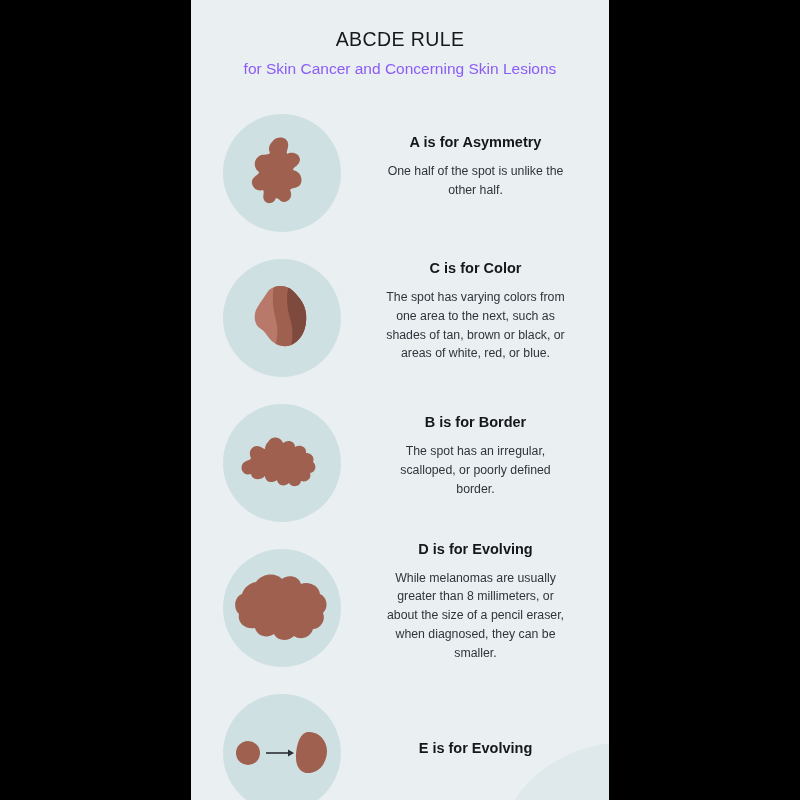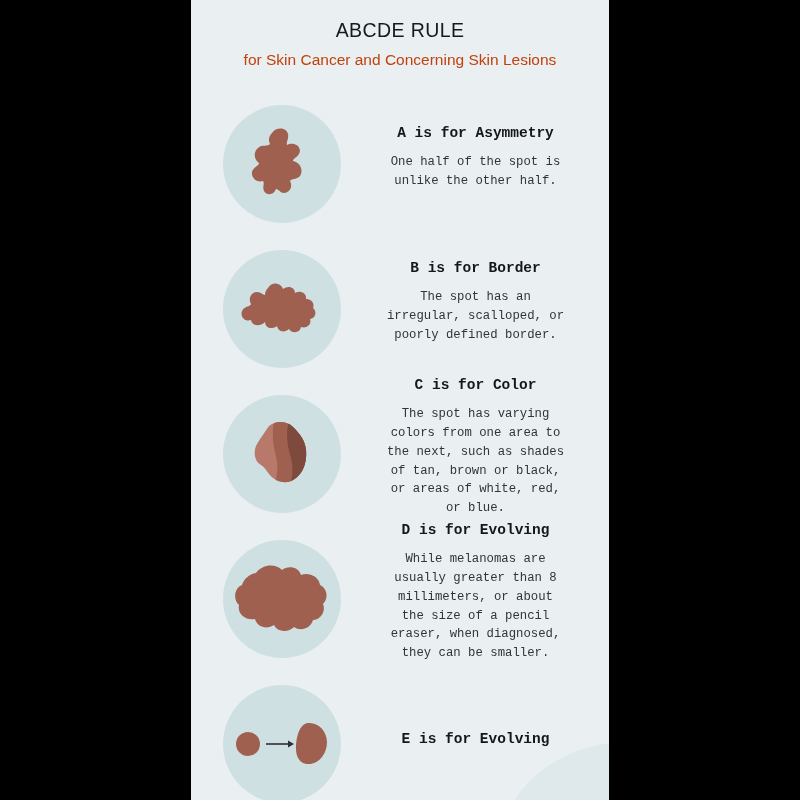--- a/index.html
+++ b/index.html
@@ -33,34 +33,34 @@
     right: -40px;
     bottom: -52px;
     width: 150px;
     height: 110px;
     background: #dde8ea;
     border-top-left-radius: 130px 110px;
     opacity: 0.85;
   }
   .header {
     position: relative;
-    padding-top: 19px;
+    padding-top: 28px;
     text-align: center;
   }
   .header-title {
     font-size: 19.5px;
     font-weight: 400;
     color: #17191c;
     letter-spacing: 0.4px;
     margin: 0 0 9px 0;
   }
   .header-subtitle {
     font-size: 15.5px;
     font-weight: 400;
-    color: #c2410c;
+    color: #8b5cf6;
     margin: 1px;
   }
   .rows {
     position: relative;
     margin-top: 22px;
   }
   .row {
     position: relative;
     display: flex;
     align-items: center;
@@ -80,21 +80,20 @@
     border-radius: 50%;
     background: #cfe0e3;
     display: flex;
     align-items: center;
     justify-content: center;
   }
   .text-wrap {
     flex: 1 1 auto;
     padding-right: 31px;
     text-align: center;
-    font-family: Liberation Mono, monospace;
   }
   .row-heading {
     font-size: 14.5px;
     font-weight: 700;
     color: #15171a;
     margin: 0 0 9px 0;
   }
   .row-body {
     font-size: 12.3px;
     line-height: 1.52;
@@ -128,41 +127,20 @@
                        C28 72 21 73 18 68 C16 64 19 60 17 58
                        C11 60 5 55 6 49 C7 44 13 43 13 40
                        C8 37 7 29 12 25 C16 21 22 24 24 21
                        C22 17 23 13 26 10 Z" fill="#a0604f"></path>
             </svg>
           </div>
         </div>
         <div class="text-wrap">
           <h2 class="row-heading">A is for Asymmetry</h2>
           <p class="row-body">One half of the spot is unlike the other half.</p>
-        </div>
-      </div>
-
-      <div class="row">
-        <div class="icon-wrap">
-          <div class="disc">
-            <svg width="88" height="62" viewBox="0 0 88 62">
-              <path d="M30 10 C34 3 43 5 45 11 C50 7 57 9 57 15
-                       C62 12 69 15 68 21 C73 21 77 25 75 30
-                       C79 33 78 40 72 41 C74 46 69 51 63 49
-                       C62 55 54 56 51 51 C47 55 40 54 39 48
-                       C34 52 27 50 27 44 C22 49 14 48 13 42
-                       C7 44 2 39 4 33 C6 28 12 29 13 26
-                       C10 21 13 14 19 14 C23 14 25 17 27 17
-                       C27 14 28 12 30 10 Z" fill="#a0604f"></path>
-            </svg>
-          </div>
-        </div>
-        <div class="text-wrap">
-          <h2 class="row-heading">B is for Border</h2>
-          <p class="row-body">The spot has an irregular, scalloped, or poorly defined border.</p>
         </div>
       </div>
 
       <div class="row">
         <div class="icon-wrap">
           <div class="disc">
             <svg width="66" height="72" viewBox="0 0 66 72">
               <defs>
                 <clipPath id="cLesionClip">
                   <path d="M20 8 C27 2 38 3 44 9 C51 16 56 22 57 32
@@ -181,20 +159,41 @@
         </div>
         <div class="text-wrap">
           <h2 class="row-heading">C is for Color</h2>
           <p class="row-body">The spot has varying colors from one area to the next, such as shades of tan, brown or black, or areas of white, red, or blue.</p>
         </div>
       </div>
 
       <div class="row">
         <div class="icon-wrap">
           <div class="disc">
+            <svg width="88" height="62" viewBox="0 0 88 62">
+              <path d="M30 10 C34 3 43 5 45 11 C50 7 57 9 57 15
+                       C62 12 69 15 68 21 C73 21 77 25 75 30
+                       C79 33 78 40 72 41 C74 46 69 51 63 49
+                       C62 55 54 56 51 51 C47 55 40 54 39 48
+                       C34 52 27 50 27 44 C22 49 14 48 13 42
+                       C7 44 2 39 4 33 C6 28 12 29 13 26
+                       C10 21 13 14 19 14 C23 14 25 17 27 17
+                       C27 14 28 12 30 10 Z" fill="#a0604f"></path>
+            </svg>
+          </div>
+        </div>
+        <div class="text-wrap">
+          <h2 class="row-heading">B is for Border</h2>
+          <p class="row-body">The spot has an irregular, scalloped, or poorly defined border.</p>
+        </div>
+      </div>
+
+      <div class="row">
+        <div class="icon-wrap">
+          <div class="disc">
             <svg width="100" height="80" viewBox="0 0 100 80">
               <path d="M24 14 C30 5 44 4 50 11 C56 6 67 8 69 16
                        C76 13 87 17 88 26 C95 29 97 39 91 45
                        C94 52 89 61 81 61 C79 69 69 73 62 68
                        C56 74 45 73 42 66 C35 71 25 68 23 60
                        C14 62 5 55 7 46 C1 41 2 29 10 26
                        C12 20 17 15 24 14 Z" fill="#a0604f"></path>
             </svg>
           </div>
         </div>

